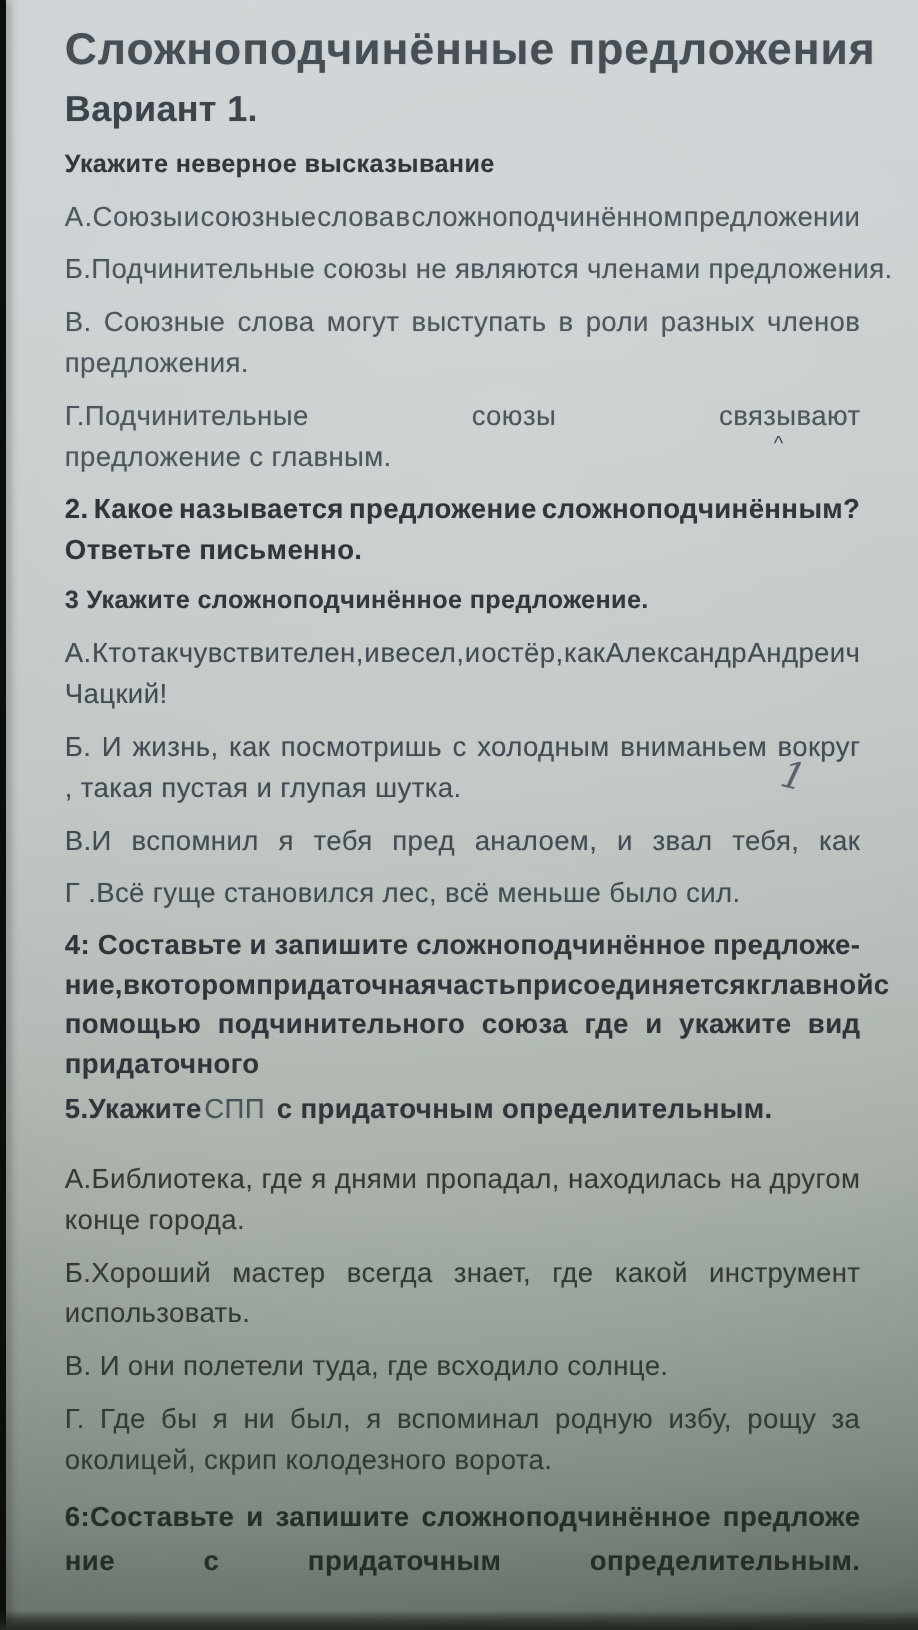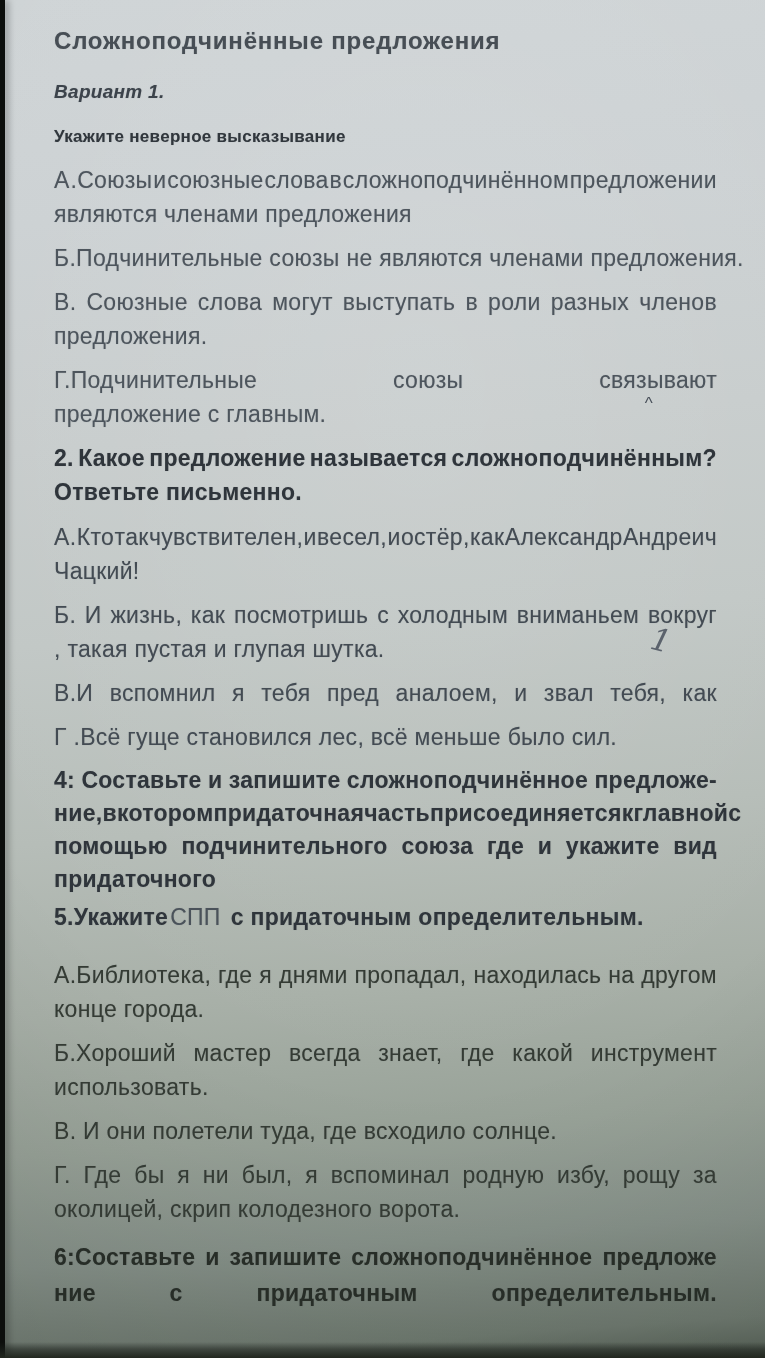--- a/index.html
+++ b/index.html
@@ -23,23 +23,23 @@
     color:#434b53;
     letter-spacing:0.3px;
   }
   .ln{font-size:23px;line-height:34px;white-space:nowrap;text-shadow:0 0 1px rgba(70,76,84,0.30);}
   .flexline{display:flex;justify-content:space-between;white-space:normal;}
   .flexline span{white-space:nowrap;}
   .bold{font-weight:bold;color:#2f353b;}
   .sec-top{color:#4d555d;}
   .sec-low{color:#343b34;}
   .sec-low.bold{color:#272d27;}
-  .b-title .ln{font-size:24px;line-height:38px;font-weight:bold;letter-spacing:0.8px;color:#474e55;}
-  .b-variant .ln{font-size:19px;line-height:28px;font-style:italic;font-weight:bold;color:#3c434b;}
-  .b-prompt .ln{font-size:17px;line-height:30px;font-weight:bold;color:#31373d;}
+  .b-title .ln{font-size:37px;line-height:38px;font-weight:bold;letter-spacing:0.8px;color:#474e55;}
+  .b-variant .ln{font-size:30px;line-height:28px;font-weight:bold;color:#3c434b;}
+  .b-prompt .ln{font-size:21px;line-height:30px;font-weight:bold;color:#31373d;}
   .b-title{margin-bottom:18px;}
   .b-variant{margin-bottom:16px;}
   .b-prompt{margin-bottom:11px;}
   .b-opt{margin-bottom:10px;position:relative;}
   .b-q2{margin-bottom:11px;}
   .b-q4{margin-bottom:4px;}
   .b-q4 .ln{line-height:33px;}
   .b-q5p{margin-bottom:24px;}
   .b-q6{margin-top:13px;}
   .b-q6 .ln{line-height:36px;}
@@ -77,21 +77,20 @@
       <div class="ln sec-top flexline">
           <span>А</span>
           <span>.Союзы</span>
           <span>и</span>
           <span>союзные</span>
           <span>слова</span>
           <span>в</span>
           <span>сложноподчинённом</span>
           <span>предложении</span>
         </div>
-      <div class="ln sec-top">являются членами предложения</div>
     </div>
 
     <div class="b-opt">
       <div class="ln sec-top">Б.Подчинительные союзы не являются членами предложения.</div>
     </div>
 
     <div class="b-opt">
       <div class="ln sec-top flexline">
           <span>В.</span>
           <span>Союзные</span>
@@ -113,27 +112,30 @@
           <span>связывают</span>
         </div>
       <div class="ln sec-top">предложение с главным.</div>
       <span class="caret-mark">^</span>
     </div>
 
     <div class="b-q2">
       <div class="ln bold flexline">
           <span>2.</span>
           <span>Какое</span>
+          <span>называется</span>
           <span>предложение</span>
-          <span>называется</span>
           <span>сложноподчинённым?</span>
         </div>
       <div class="ln bold">Ответьте письменно.</div>
     </div>
 
+    <div class="b-prompt">
+      <div class="ln">3 Укажите сложноподчинённое предложение.</div>
+    </div>
 
     <div class="b-opt">
       <div class="ln flexline">
           <span>А.</span>
           <span>Кто</span>
           <span>так</span>
           <span>чувствителен,</span>
           <span>и</span>
           <span>весел,</span>
           <span>и</span>

